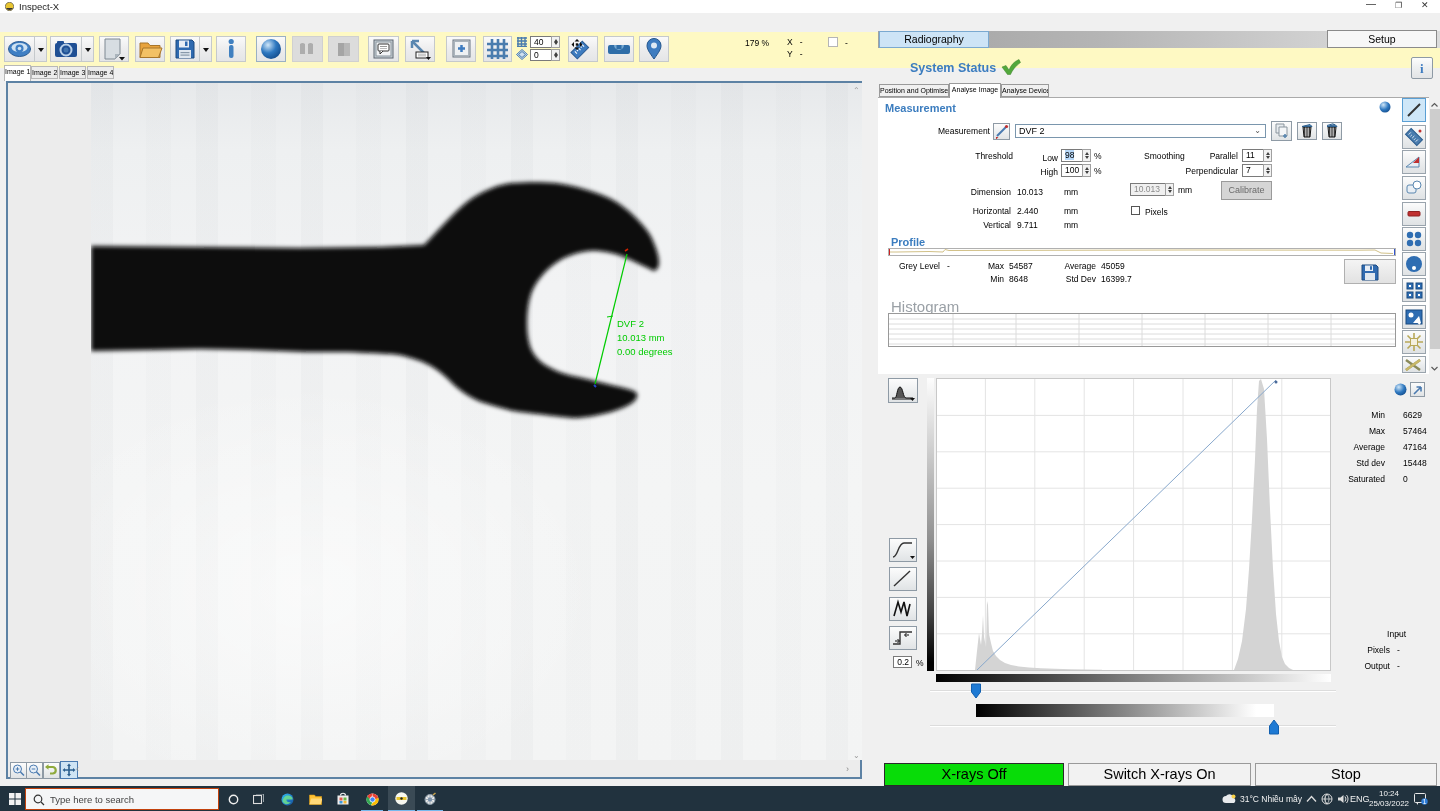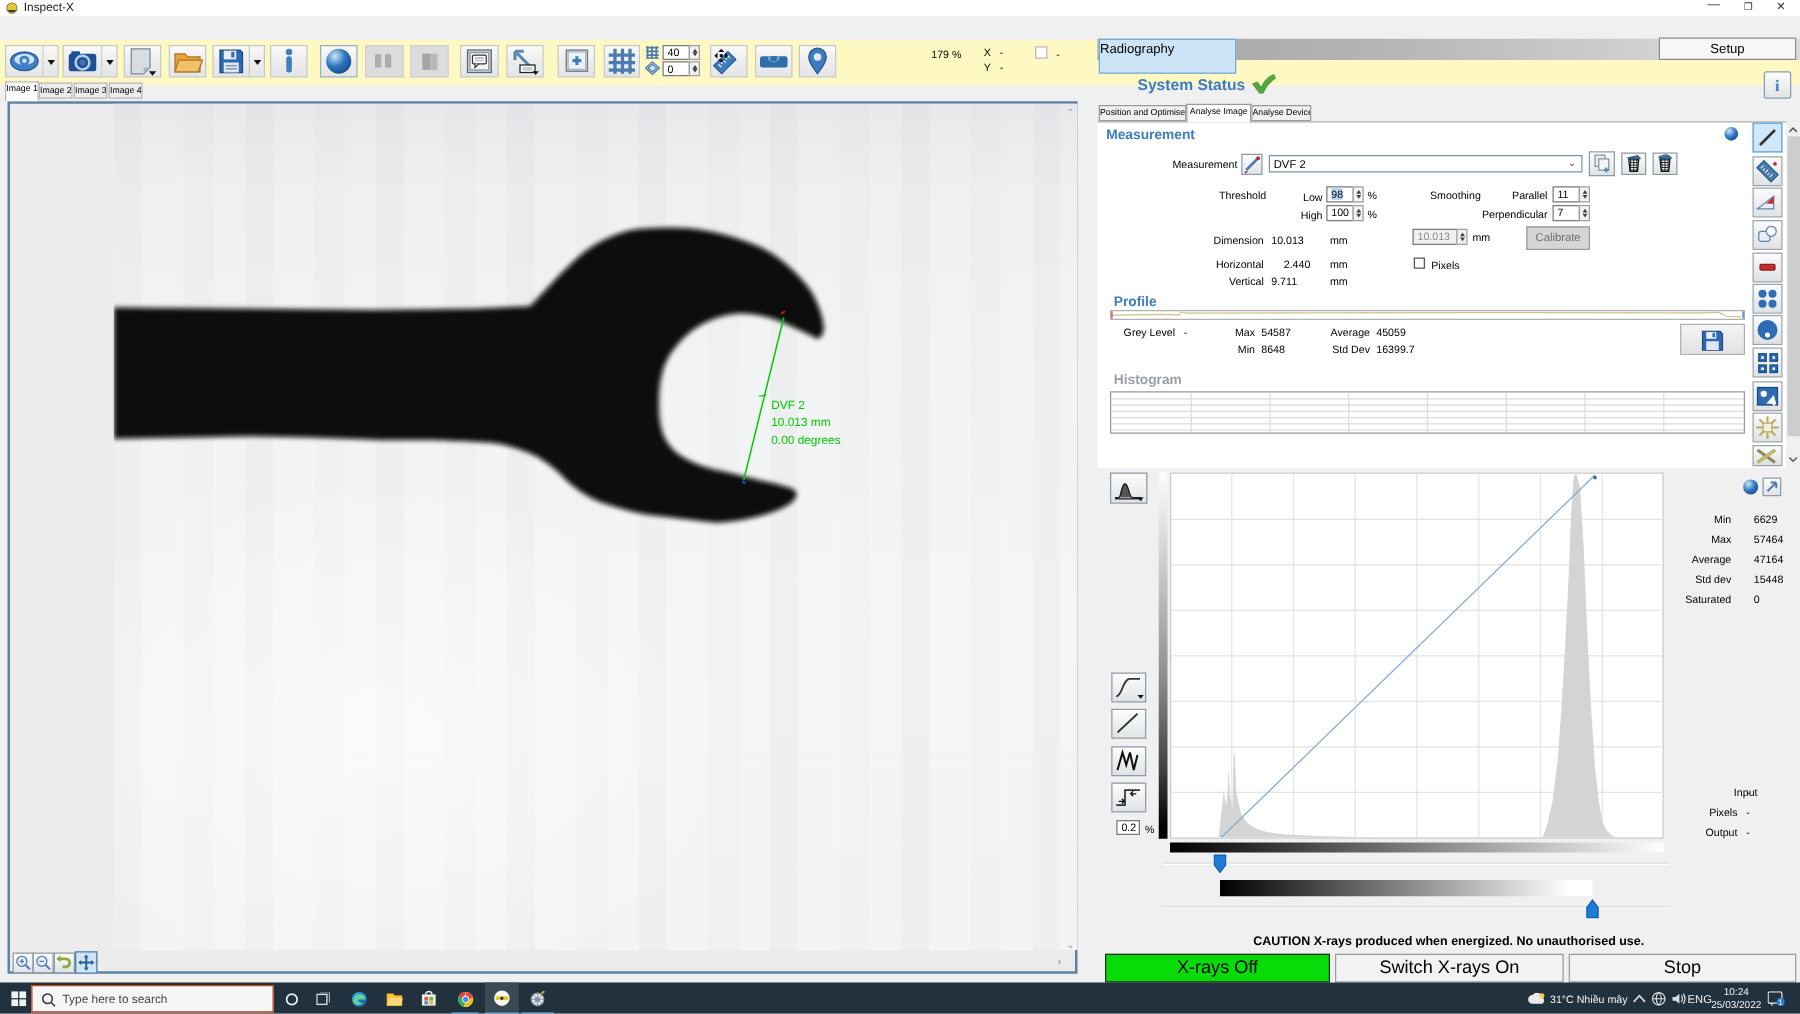--- a/index.html
+++ b/index.html
@@ -292,21 +292,21 @@
           <path d="M8 3 V13 M3 8 H13" stroke="#2c5f8e" stroke-width="1.6"></path>
         </svg></div>
   </div>
   <span class="abs" style="left:68px;top:681px;font-size:9px;color:#8a8a8a">‹</span>
   <span class="abs" style="left:838px;top:681px;font-size:9px;color:#8a8a8a">›</span>
 </div>
 
 <div class="abs" id="rpanel" style="left:878px;top:28px;width:562px;height:757px">
 
   <div class="abs" style="left:0;top:3px;width:562px;height:17px;background:linear-gradient(90deg,#a2a2a2,#b5b5b5 40%,#d2d2d2 80%,#dcdcdc)"></div>
-  <div class="abs" style="left:1px;top:3px;width:110px;height:28px;background:#cde4f6;border:1px solid #7aa9d0;font-size:10.5px;text-align:left;line-height:15px">Radiography</div>
+  <div class="abs" style="left:1px;top:3px;width:110px;height:17px;background:#cde4f6;border:1px solid #7aa9d0;font-size:10.5px;text-align:center;line-height:15px">Radiography</div>
   <div class="abs" style="left:449px;top:2px;width:110px;height:18px;background:#f7f7f7;border:1px solid #8a8a8a;font-size:10.5px;text-align:center;line-height:16px">Setup</div>
 
   <span class="abs hdr-blue" style="left:32px;top:33px;font-size:12.5px;white-space:nowrap">System Status</span>
   <svg class="abs" style="left:122px;top:30px" width="22" height="18">
       <path d="M2 9 L6 7.5 L9 12 C11 7 14 3.5 19 1.5 L20.5 4.5 C15.5 8 12.5 12 10.5 16.5 L7.5 16.5 Z" fill="#52a83c" stroke="#3c8028" stroke-width="0.5"></path>
     </svg>
   <div class="abs btn3d" style="left:533px;top:29px;width:22px;height:22px;border-radius:2px">
       <span style="position:absolute;left:8px;top:3px;font-size:13px;font-weight:bold;color:#3e7cc0;font-family:'Liberation Serif',serif">i</span>
     </div>
 
@@ -375,21 +375,21 @@
 
     <span class="abs t9 ra" style="left:60px;top:90px;width:73px">Dimension</span>
     <span class="abs t9" style="left:139px;top:90px">10.013</span>
     <span class="abs t9" style="left:186px;top:90px">mm</span>
     <div class="spin" style="left:252px;top:86px;width:36px;height:13px;background:#f0f0f0;color:#8a8a8a">10.013</div>
       <div class="spinarr" style="left:287px;top:86px;height:13px"></div>
     <span class="abs t9" style="left:300px;top:88px">mm</span>
     <div class="abs" style="left:343px;top:84px;width:51px;height:19px;background:#d5d5d5;border:1px solid #9a9a9a;font-size:9px;color:#6a6a6a;text-align:center;line-height:17px">Calibrate</div>
 
     <span class="abs t9 ra" style="left:60px;top:109px;width:73px">Horizontal</span>
-    <span class="abs t9" style="left:149px;top:109px">2.440</span>
+    <span class="abs t9" style="left:139px;top:109px">2.440</span>
     <span class="abs t9" style="left:186px;top:109px">mm</span>
     <div class="abs" style="left:253px;top:109px;width:9px;height:9px;background:#fff;border:1px solid #555"></div>
     <span class="abs t9" style="left:267px;top:110px">Pixels</span>
 
     <span class="abs t9 ra" style="left:60px;top:123px;width:73px">Vertical</span>
     <span class="abs t9" style="left:139px;top:123px">9.711</span>
     <span class="abs t9" style="left:186px;top:123px">mm</span>
 
     <span class="abs hdr-blue" style="left:13px;top:139px;font-size:11px">Profile</span>
     <div class="abs" style="left:10px;top:151px;width:508px;height:8px;background:#fff;border:1px solid #b0b0b0">
@@ -411,21 +411,21 @@
     <span class="abs t9" style="left:223px;top:177px">16399.7</span>
     <div class="abs" style="left:466px;top:162px;width:52px;height:25px;background:linear-gradient(#f4f4f4,#e2e2e2);border:1px solid #b0b0b0">
       <svg width="18" height="17" style="margin:4px 0 0 16px">
           <path d="M1 1 H15 L17 3 V16 H1 Z" fill="#2f6ab0" stroke="#1d4a80"></path>
           <rect x="4" y="1.5" width="8" height="5.5" fill="#e8eef5"></rect>
           <rect x="9" y="2.2" width="2" height="3.6" fill="#2f6ab0"></rect>
           <rect x="4" y="9" width="10" height="7" fill="#dfe7ef"></rect>
         </svg>
     </div>
 
-    <span class="abs" style="left:13px;top:201px;font-size:11px;font-weight:bold;color:#9aa0a6">Histogram</span>
+    <span class="abs" style="left:13px;top:201px;font-size:15px;font-weight:normal;color:#9aa0a6">Histogram</span>
     <div class="abs" style="left:10px;top:216px;width:508px;height:34px;background:#fff;border:1px solid #999">
       <svg width="506" height="32" style="display:block">
         <g stroke="#dcdcdc">
             <path d="M0 5 H506 M0 10 H506 M0 15 H506 M0 20 H506 M0 25 H506 M0 30 H506"></path>
             <path d="M64 0 V32 M127 0 V32 M190 0 V32 M253 0 V32 M316 0 V32 M379 0 V32 M442 0 V32"></path>
           </g>
       </svg>
     </div>
 
     <span class="abs" style="left:524px;top:268px;font-size:9px;color:#555">‹</span>
@@ -592,21 +592,20 @@
         <path d="M1.5 1 H10.5 V9 L6 15 L1.5 9 Z" fill="#1e7ad4" stroke="#1260b0"></path>
       </svg>
 
     <div class="abs" style="left:98px;top:330px;width:298px;height:13px;background:linear-gradient(90deg,#000,#fff 94%,#fff)"></div>
 
     <div class="abs" style="left:52px;top:351px;width:406px;height:2px;background:#dcdcdc;border-bottom:1px solid #fff"></div>
     <svg class="abs" style="left:390px;top:345px" width="12" height="16">
         <path d="M6 1 L10.5 7 V15 H1.5 V7 Z" fill="#1e7ad4" stroke="#1260b0"></path>
       </svg>
 
-    <div class="abs" style="left:0;top:374px;width:562px;text-align:center;font-size:10px;font-weight:bold">CAUTION X-rays produced when energized. No unauthorised use.</div>
 
     <div class="abs" style="left:6px;top:389px;width:180px;height:23px;background:#08dc08;border:1px solid #2a2a2a;font-size:14.5px;text-align:center;line-height:21px">X-rays Off</div>
     <div class="abs" style="left:190px;top:389px;width:183px;height:23px;background:#f2f2f2;border:1px solid #9a9a9a;font-size:14.5px;text-align:center;line-height:21px">Switch X-rays On</div>
     <div class="abs" style="left:377px;top:389px;width:182px;height:23px;background:#f2f2f2;border:1px solid #9a9a9a;font-size:14.5px;text-align:center;line-height:21px">Stop</div>
   </div>
 </div>
 
 <div class="abs" id="taskbar" style="left:0;top:786px;width:1440px;height:25px;background:#21323e">
 
   <svg class="abs" style="left:9px;top:7px" width="12" height="12">

